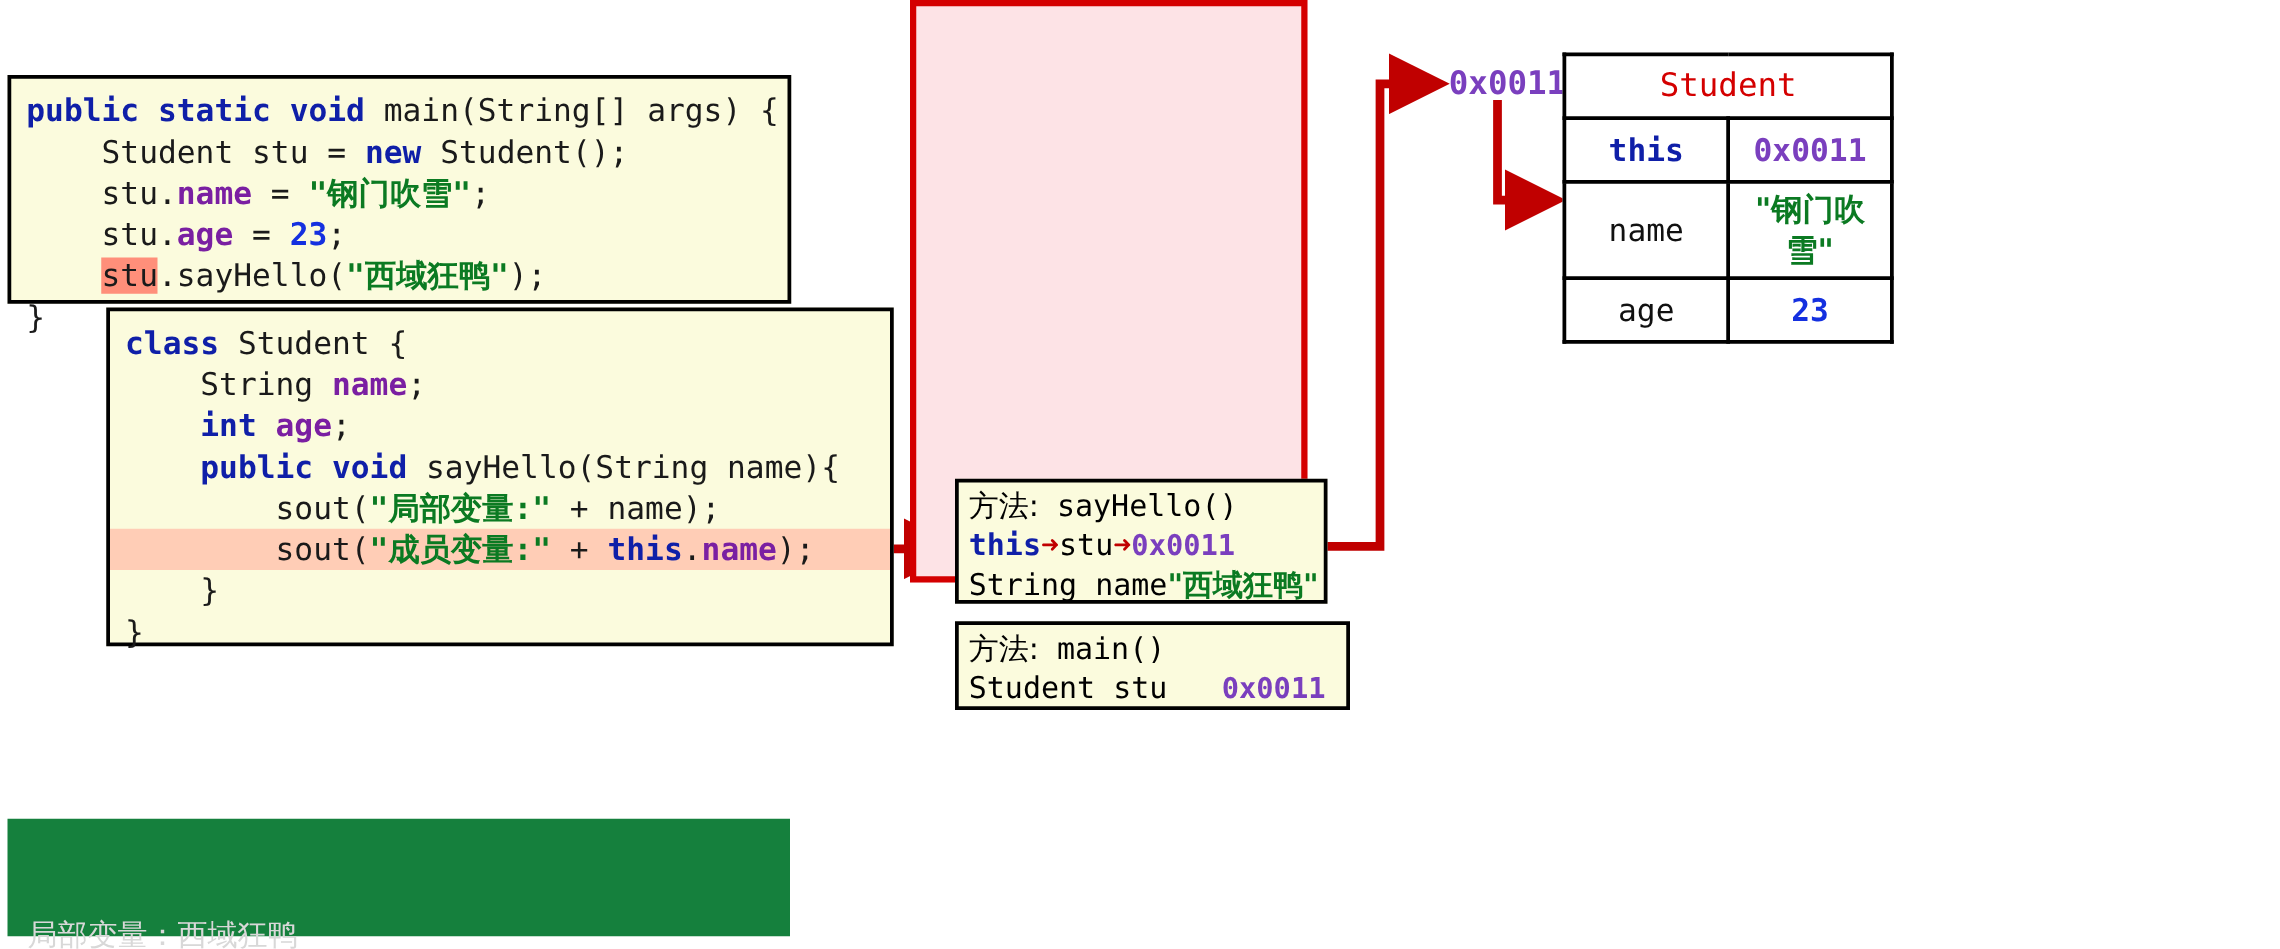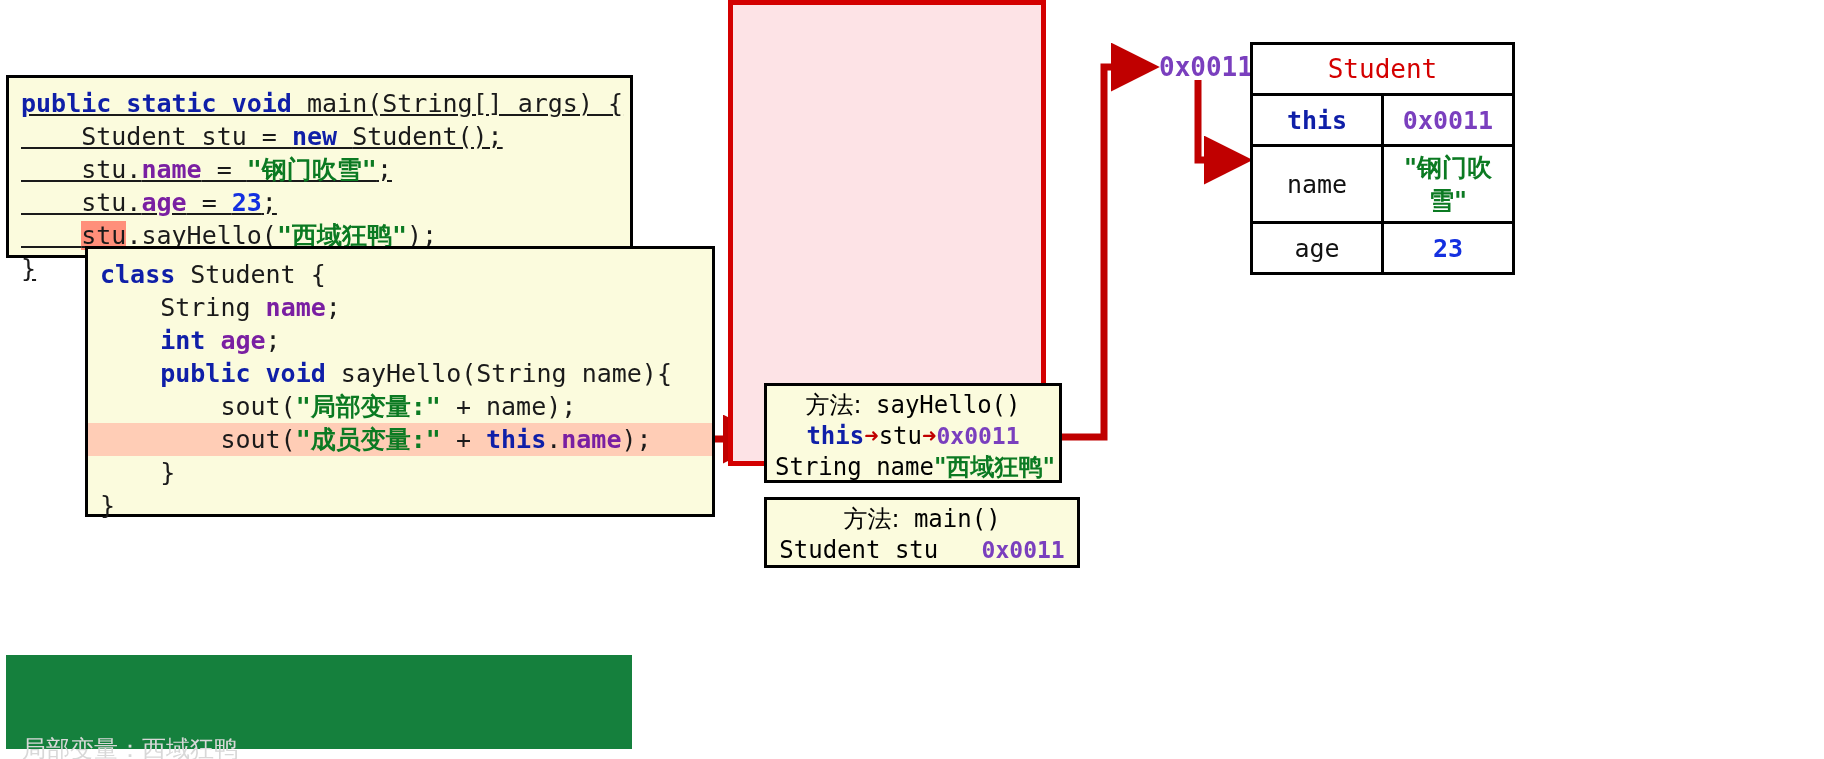--- a/index.html
+++ b/index.html
@@ -17,21 +17,21 @@
     background: #fbfbdd;
     border: 3px solid #000;
     box-sizing: border-box;
     font-family: "DejaVu Sans Mono", monospace;
     font-size: 25px;
     line-height: 33px;
     color: #1a1a1a;
     white-space: pre;
     padding: 9px 12px;
   }
-  #code-main  { left: 6px;  top: 75px;  width: 627px; height: 183px; text-decoration: underline; }
+  #code-main  { left: 6px;  top: 60px;  width: 627px; height: 183px; }
   #code-class { left: 85px; top: 246px; width: 630px; height: 271px; }
 
   .kw      { color: #0f1fa8; font-weight: bold; }
   .field   { color: #7a1fa2; font-weight: bold; }
   .str     { color: #0b7a22; font-weight: bold; }
   .num     { color: #1430e0; font-weight: bold; }
   .plain   { color: #1a1a1a; }
   .hl-sel  { background: #ff8f7a; }
   .hl-line {
     display: block;
@@ -75,21 +75,20 @@
   .frame {
     position: absolute;
     background: #fbfbdd;
     border: 3px solid #000;
     box-sizing: border-box;
     font-family: "DejaVu Sans Mono", monospace;
     font-size: 24px;
     line-height: 31px;
     white-space: pre;
     padding: 4px 8px;
-    text-align: center;
   }
   #frame-sayhello { left: 764px; top: 383px; width: 298px; height: 100px; }
   #frame-main     { left: 764px; top: 497px; width: 316px; height: 71px; }
   .addr { color: #7a3fbe; font-weight: bold; font-size: 23px; }
   .hanzi { font-family: "DejaVu Sans", sans-serif; }
 
   
   #heap {
     position: absolute;
     left: 1124px; top: 0px; width: 697px; height: 652px;

